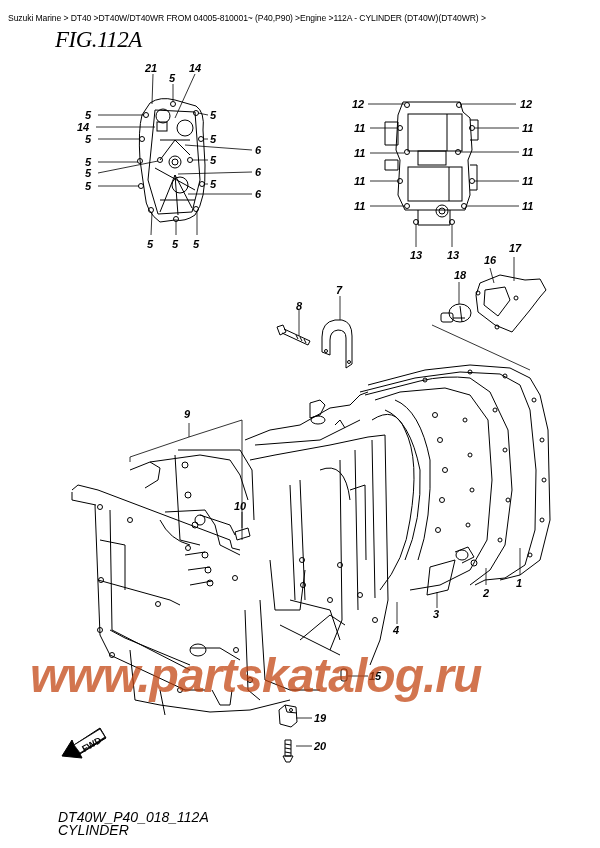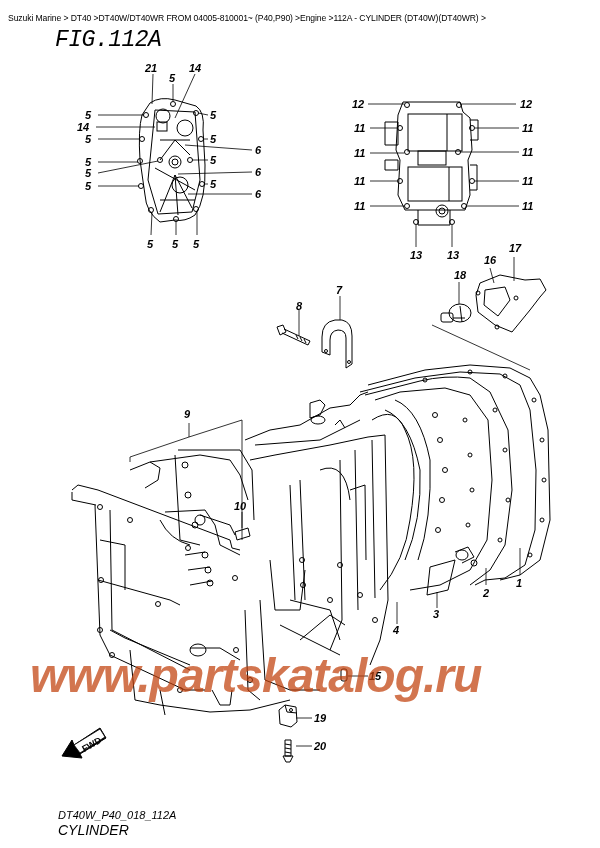--- a/index.html
+++ b/index.html
@@ -1,22 +1,22 @@
 <!DOCTYPE html>
 <html><head>
 <meta charset="utf-8">
 <style>
   html, body { margin:0; padding:0; background:#ffffff; }
   body { width:600px; height:848px; position:relative; overflow:hidden; font-family:"Liberation Sans", sans-serif; color:#000; }
   .breadcrumb { position:absolute; left:8px; top:13px; font-size:8.6px; white-space:nowrap; letter-spacing:-0.1px; }
   .breadcrumb span { color:#000; }
-  .fig-title { position:absolute; left:55px; top:27px; font-size:23px; font-style:italic; letter-spacing:-0.5px; font-family:Liberation Mono, monospace; }
+  .fig-title { position:absolute; left:55px; top:27px; font-size:23px; font-style:italic; letter-spacing:-0.5px; font-family:Liberation Serif, serif; }
   svg.diagram { position:absolute; left:0; top:0; }
   .lbl { font-family:"Liberation Sans", sans-serif; font-style:italic; font-weight:bold; font-size:11px; fill:#000; }
-  .footer-code { position:absolute; left:58px; top:809px; font-size:11px; font-style:italic; }
+  .footer-code { position:absolute; left:58px; top:809px; font-size:14px; font-style:italic; }
   .footer-name { position:absolute; left:58px; top:822px; font-size:14px; font-style:italic; }
   .watermark { position:absolute; left:30px; top:648px; font-size:48px; font-weight:bold; font-style:italic; color:#c2410c; opacity:0.72; white-space:nowrap; letter-spacing:-1px; font-family:"Liberation Sans", sans-serif; }
   .fwd { position:absolute; left:60px; top:720px; }
 </style>
 </head>
 <body>
 
 <div class="breadcrumb">
   <span>Suzuki Marine &gt; DT40 &gt;DT40W/DT40WR FROM 04005-810001~ (P40,P90) &gt;Engine &gt;112A - CYLINDER (DT40W)(DT40WR) &gt;</span>
 </div>

